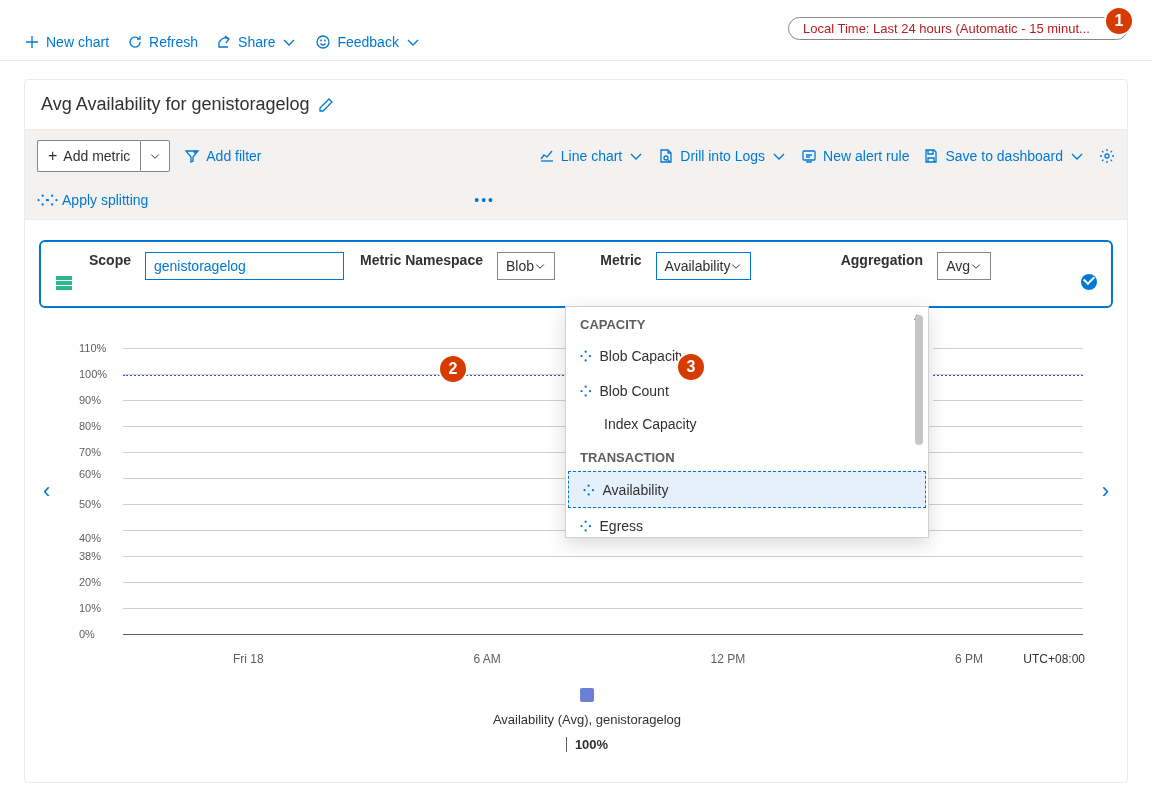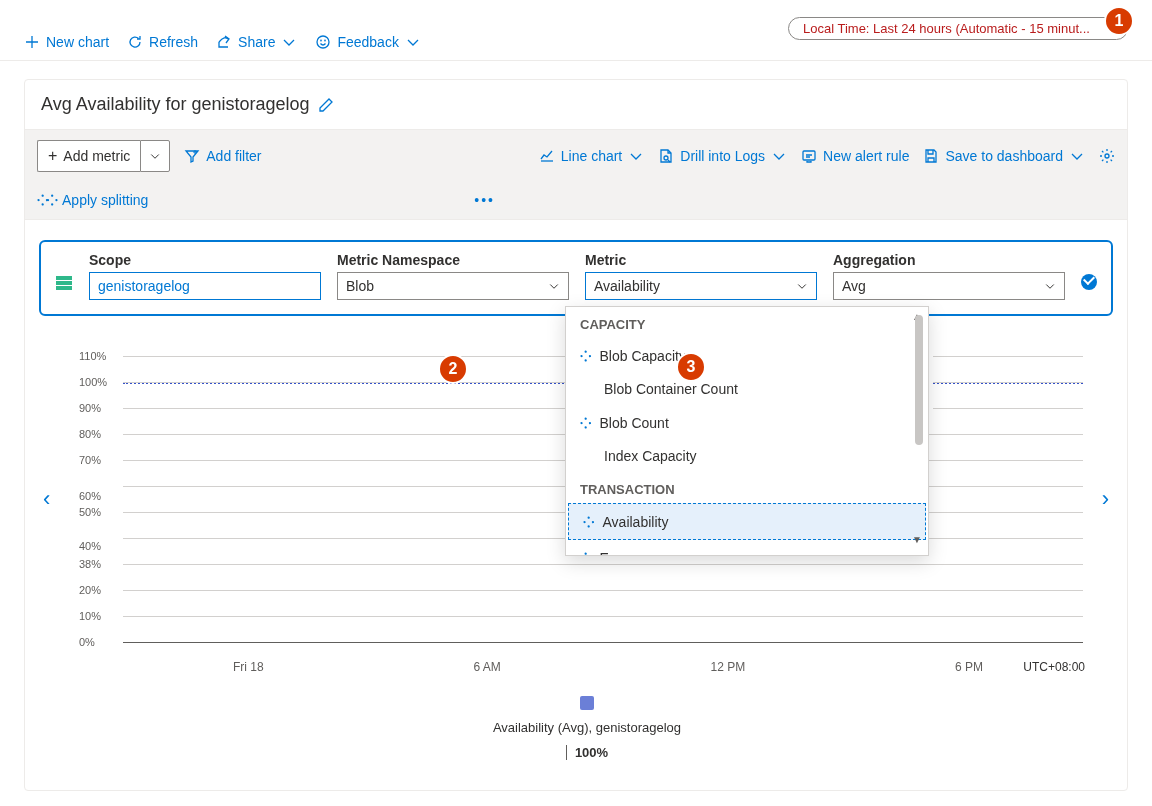--- a/index.html
+++ b/index.html
@@ -19,21 +19,21 @@
 .card-title svg { width:16px; height:16px; color:#0078d4; }
 .toolbar { background: #f3f2f1; padding: 10px 12px; display:flex; flex-wrap:wrap; align-items:center; gap:14px; border-top:1px solid #edebe9; border-bottom:1px solid #edebe9; }
 .btn-group { display:flex; }
 .btn-outline { border:1px solid #8a8886; background:#fff; padding:6px 10px; display:flex; align-items:center; gap:6px; font-size:14px; cursor:pointer; }
 .btn-outline.first { border-radius:2px 0 0 2px; border-right:0; }
 .btn-outline.drop { border-radius:0 2px 2px 0; padding:6px 8px; }
 .tb-link { color:#0078d4; display:flex; align-items:center; gap:6px; cursor:pointer; font-size:14px; }
 .tb-link svg { width:16px; height:16px; }
 .toolbar-row2 { width:100%; display:flex; align-items:center; gap:14px; padding-top:4px; }
 .metric-strip { margin: 20px 14px 0; border:2px solid #0078d4; border-radius:6px; display:flex; align-items:flex-start; padding:10px 14px 14px; gap:16px; position:relative; }
-.metric-col { display:flex; flex-direction:column; gap:4px; flex:1; }
+.metric-col { display:flex; flex-direction:row; gap:14px; flex:1; }
 .metric-col label { font-weight:600; font-size:14px; }
 .metric-input { border:1px solid #8a8886; padding:5px 8px; font-size:14px; color:#0078d4; background:#fff; outline:1px solid #0078d4; outline-offset:-1px; }
 .metric-sel { border:1px solid #8a8886; padding:5px 8px; font-size:14px; background:#fff; display:flex; justify-content:space-between; align-items:center; cursor:pointer; }
 .strip-icon { width:18px; height:18px; margin-top:22px; }
 .strip-badge { width:16px; height:16px; border-radius:50%; background:#0078d4; margin-top:22px; }
 .strip-badge::after { content:""; display:block; width:8px; height:5px; border-left:2px solid #fff; border-bottom:2px solid #fff; transform:rotate(-45deg) translate(1px,-1px); margin:3px auto 0; }
 .dropdown { position:absolute; top:64px; left:524px; width:364px; background:#fff; border:1px solid #d2d0ce; box-shadow:0 6px 18px rgba(0,0,0,.15); z-index:5; }
 .dropdown-inner { max-height:248px; overflow:hidden; position:relative; }
 .dd-head { padding:10px 14px 6px; font-weight:700; color:#605e5c; font-size:13px; }
 .dd-item { padding:8px 14px; display:flex; align-items:center; gap:10px; font-size:14px; cursor:pointer; }
@@ -239,23 +239,20 @@
     </div>
     <div class="strip-badge"></div>
 
     <div class="dropdown">
       <div class="dropdown-inner">
         <div class="dd-head">CAPACITY</div>
         <div class="dd-item">
             <span class="dot-icon">⁘</span>
             <span>Blob Capacity</span>
           </div>
-        <div class="dd-item indent">
-            <span>Blob Container Count</span>
-          </div>
         <div class="dd-item">
             <span class="dot-icon">⁘</span>
             <span>Blob Count</span>
           </div>
         <div class="dd-item indent">
             <span>Index Capacity</span>
           </div>
         <div class="dd-head">TRANSACTION</div>
         <div class="dd-item selected">
             <span class="dot-icon">⁘</span>
@@ -290,21 +287,21 @@
       <div class="val-line-right" style="top:26px;left:854px"></div>
       <div class="gridline-partial" style="top:26px;left:44px;width:448px"></div>
       <div class="gridline-partial" style="top:26px;left:854px;right:0"></div>
       <div class="tick-label" style="top:52px">90%</div>
       <div class="gridline-partial" style="top:52px;left:44px;width:448px"></div>
       <div class="gridline-partial" style="top:52px;left:854px;right:0"></div>
       <div class="tick-label" style="top:78px">80%</div>
       <div class="gridline-full" style="top:78px"></div>
       <div class="tick-label" style="top:104px">70%</div>
       <div class="gridline-full" style="top:104px"></div>
-      <div class="tick-label" style="top:140px">60%</div>
+      <div class="tick-label" style="top:126px">60%</div>
       <div class="gridline-full" style="top:130px"></div>
       <div class="tick-label" style="top:156px">50%</div>
       <div class="gridline-full" style="top:156px"></div>
       <div class="tick-label" style="top:190px">40%</div>
       <div class="gridline-full" style="top:182px"></div>
       <div class="tick-label" style="top:208px">38%</div>
       <div class="gridline-full" style="top:208px"></div>
       <div class="tick-label" style="top:234px">20%</div>
       <div class="gridline-full" style="top:234px"></div>
       <div class="tick-label" style="top:260px">10%</div>

